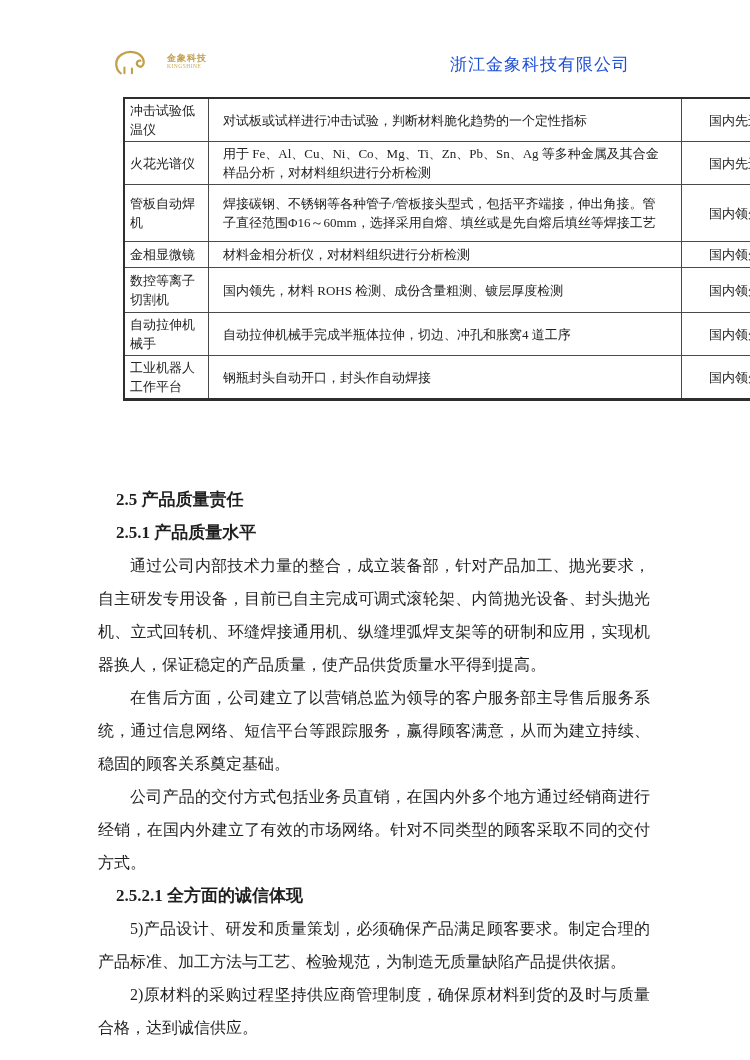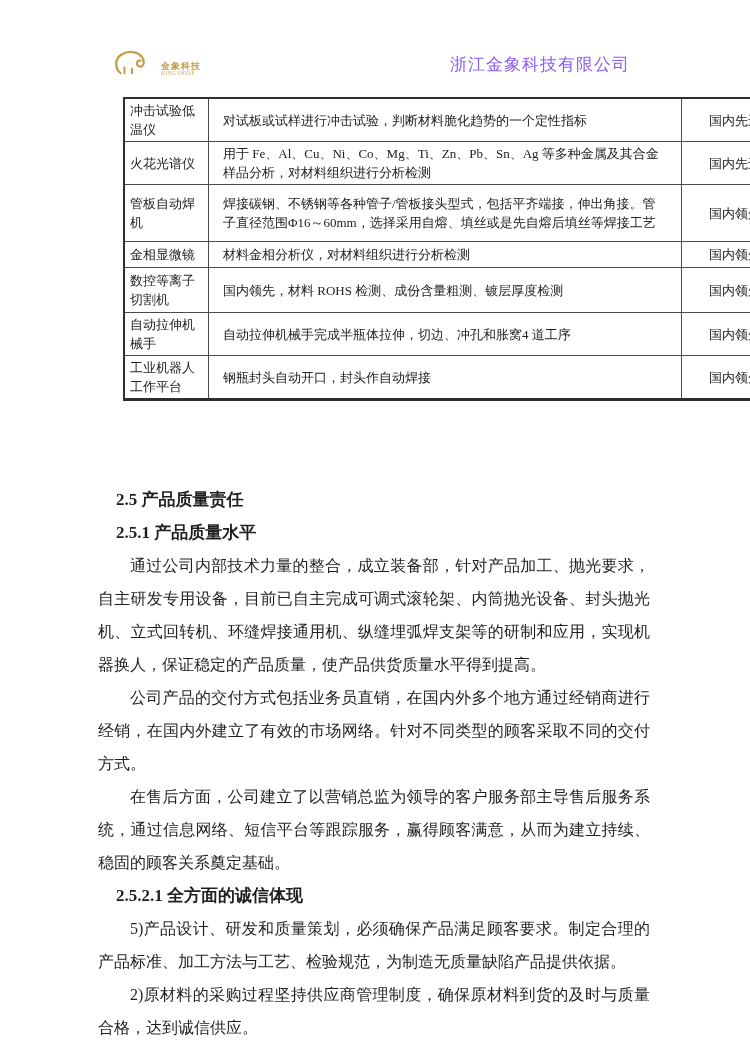--- a/index.html
+++ b/index.html
@@ -6,28 +6,28 @@
   .page{
     position:relative;
     width:750px;height:1060px;
     background:#ffffff;
     font-family:"Liberation Serif","DejaVu Serif",serif;
     color:#1f1f1f;
     overflow:hidden;
   }
   
   .header{position:absolute;top:0;left:0;width:100%;height:97px;}
-  .logo{position:absolute;left:112px;top:47px;display:flex;align-items:flex-end;gap:11px;}
+  .logo{position:absolute;left:112px;top:47px;display:flex;align-items:center;gap:17px;}
   .logo svg{display:block;}
   .logo-text{display:flex;flex-direction:column;line-height:1.05;}
   .logo-cn{font-size:9px;color:#c2a04a;font-weight:bold;letter-spacing:1px;}
   .logo-en{font-size:5.5px;color:#c9ab5e;letter-spacing:0.5px;}
   .company{
     position:absolute;right:120px;top:53px;
-    font-size:17px;letter-spacing:1px;color:#8b5cf6;
+    font-size:17px;letter-spacing:1px;color:#1d4ed8;
   }
   
   .eq-table{
     position:absolute;left:95px;top:97px;
     border-collapse:collapse;table-layout:fixed;
     width:597px;
     font-size:13px;color:#222;margin-left:28px;
   }
   .eq-table td{
     border:1px solid #4a4a4a;
@@ -113,20 +113,20 @@
         <td class="c2">钢瓶封头自动开口，封头作自动焊接</td>
         <td class="c3">国内领先</td>
       </tr>
     </tbody>
   </table>
 
   <div class="doc-body">
     <p class="doc-h">2.5 产品质量责任</p>
     <p class="doc-h">2.5.1 产品质量水平</p>
     <p class="doc-p">通过公司内部技术力量的整合，成立装备部，针对产品加工、抛光要求，自主研发专用设备，目前已自主完成可调式滚轮架、内筒抛光设备、封头抛光机、立式回转机、环缝焊接通用机、纵缝埋弧焊支架等的研制和应用，实现机器换人，保证稳定的产品质量，使产品供货质量水平得到提高。</p>
+    <p class="doc-p">在售后方面，公司建立了以营销总监为领导的客户服务部主导售后服务系统，通过信息网络、短信平台等跟踪服务，赢得顾客满意，从而为建立持续、稳固的顾客关系奠定基础。</p>
     <p class="doc-p">公司产品的交付方式包括业务员直销，在国内外多个地方通过经销商进行经销，在国内外建立了有效的市场网络。针对不同类型的顾客采取不同的交付方式。</p>
-    <p class="doc-p">在售后方面，公司建立了以营销总监为领导的客户服务部主导售后服务系统，通过信息网络、短信平台等跟踪服务，赢得顾客满意，从而为建立持续、稳固的顾客关系奠定基础。</p>
     <p class="doc-h">2.5.2.1 全方面的诚信体现</p>
     <p class="doc-p">5)产品设计、研发和质量策划，必须确保产品满足顾客要求。制定合理的产品标准、加工方法与工艺、检验规范，为制造无质量缺陷产品提供依据。</p>
     <p class="doc-p">2)原材料的采购过程坚持供应商管理制度，确保原材料到货的及时与质量合格，达到诚信供应。</p>
   </div>
 
 </div>
 
 </body></html>

